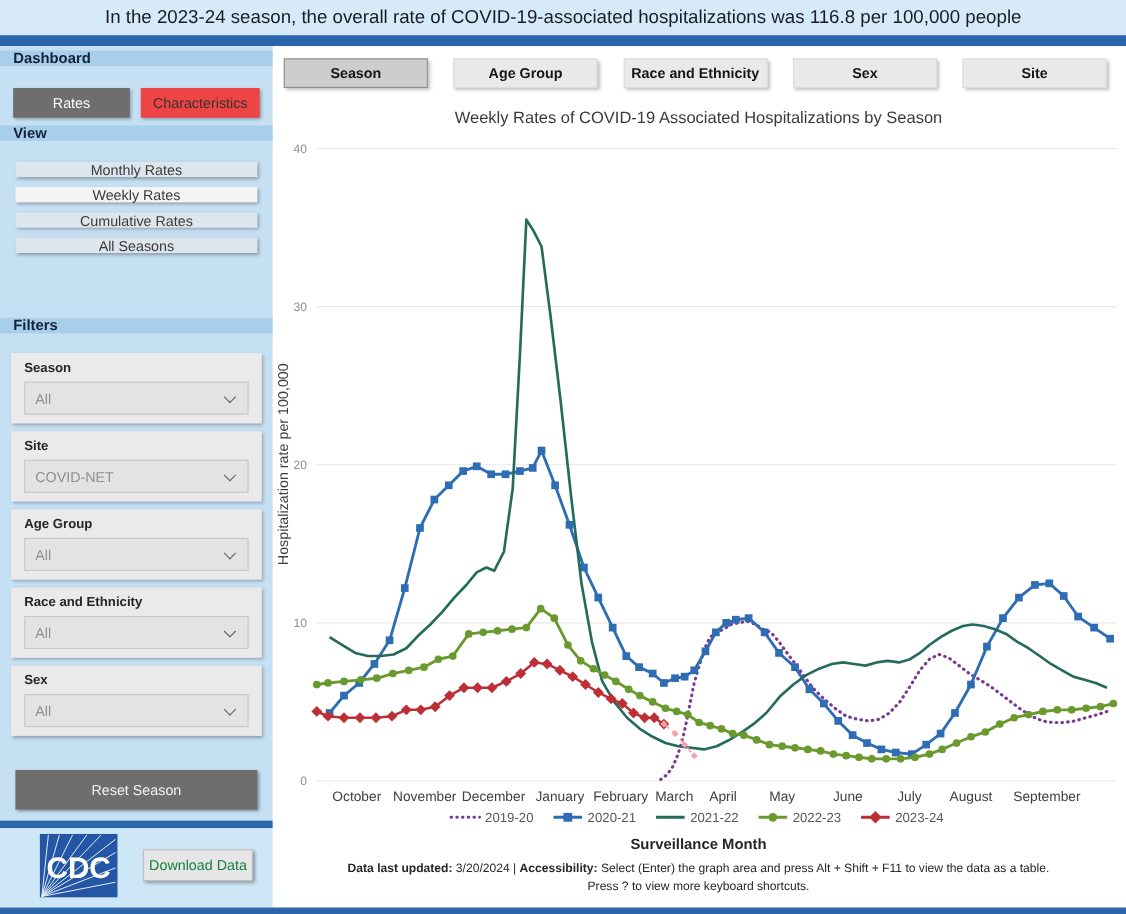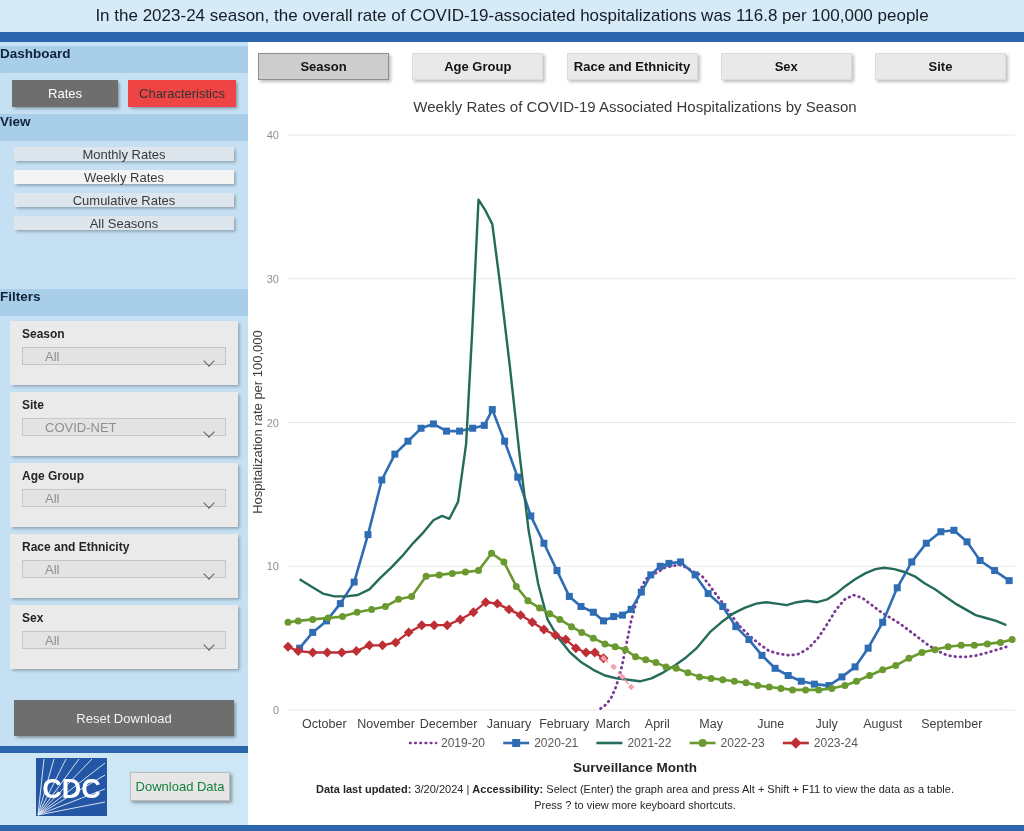--- a/index.html
+++ b/index.html
@@ -7,43 +7,43 @@
   .page { position:relative; width:1024px; height:831px; overflow:hidden; background:#fff; }
 
   
   .banner { position:absolute; left:0; top:0; width:1024px; height:32px; background:#d7eaf7;
             display:flex; align-items:center; justify-content:center;
             font-size:17px; color:#161d27; }
   .topbar { position:absolute; left:0; top:32px; width:1024px; height:10px; background:#2b66ac; }
 
   
   .sidebar { position:absolute; left:0; top:42px; width:248px; height:704px; background:#c5e0f3; }
-  .band { position:absolute; left:0; width:248px; height:27px; background:#a9cee9;
-          display:flex; align-items:flex-start; 
+  .band { position:absolute; left:0; width:248px; height:14px; background:#a9cee9;
+          display:flex; align-items:flex-end; padding-left:12px;
           font-size:13.5px; font-weight:bold; color:#10233c; }
   .band.dashboard { top:4px; } .band.view { top:72px; } .band.filters { top:247px; }
 
   .db-btn { position:absolute; top:38px; height:27px; display:flex; align-items:center; justify-content:center;
             font-size:13px; color:#333; background:#ef4444; box-shadow:1.5px 1.5px 3px rgba(0,0,0,.35); cursor:pointer; }
   .db-btn.selected { background:#6e6e6e; color:#fff; }
   .db-btn.b0 { left:12px; width:106px; } .db-btn.b1 { left:128px; width:108px; }
 
   .view-btns { position:absolute; left:14px; top:105px; width:220px; }
   .view-btn { width:220px; height:14px; margin-bottom:9px; background:#dde6ec; color:#3a3a3a;
               display:flex; align-items:center; justify-content:center; font-size:13px;
               box-shadow:1.5px 1.5px 3px rgba(0,0,0,.3); cursor:pointer; }
   .view-btn.selected { background:#f4f4f4; }
 
   .filter-cards { position:absolute; left:10px; top:279px; width:228px; }
   .filter-card { width:228px; height:64px; margin-bottom:7px; background:#eaeaea;
                  box-shadow:1.5px 1.5px 3px rgba(0,0,0,.3); padding:6px 12px 0 12px; }
   .filter-label { font-size:12px; font-weight:600; color:#252525; }
-  .filter-select { position:relative; margin-top:6px; height:18px; background:#e3e3e3;
+  .filter-select { position:relative; margin-top:6px; height:30px; background:#e3e3e3;
                    border:1px solid #c6c6c6; display:flex; align-items:center;
-                   padding-left:22px; font-size:13px; color:#8f8f8f; cursor:pointer; }
+                   padding-left:9px; font-size:13px; color:#8f8f8f; cursor:pointer; }
   .chev { position:absolute; right:12px; top:9px; width:8px; height:8px;
           border-left:1.6px solid #5f5f5f; border-bottom:1.6px solid #5f5f5f;
           transform:rotate(-45deg); }
 
   .reset-btn { position:absolute; left:14px; top:658px; width:220px; height:36px; background:#6e6e6e;
                color:#f2f2f2; display:flex; align-items:center; justify-content:center;
                font-size:13px; box-shadow:1.5px 1.5px 3px rgba(0,0,0,.4); cursor:pointer; }
 
   .side-divider { position:absolute; left:0; top:746px; width:248px; height:7px; background:#2b66ac; }
   .side-footer { position:absolute; left:0; top:753px; width:248px; height:72px; background:#cde7f6;padding-left:28px; }
@@ -123,21 +123,21 @@
           </div>
         </div>
         <div class="filter-card">
           <div class="filter-label">Sex</div>
           <div class="filter-select">
             <span>All</span>
             <span class="chev"></span>
           </div>
         </div>
       </div>
-    <div class="reset-btn">Reset Download</div>
+    <div class="reset-btn">Reset Season</div>
   </div>
 
   <div class="side-divider"></div>
   <div class="side-footer">
     <svg class="cdc-logo" viewBox="0 0 71 58">
       <rect x="0" y="0" width="71" height="58" fill="#2357a5"></rect>
       <g stroke="#ffffff" stroke-width="0.9" opacity="0.9">
         <line x1="2" y1="57" x2="8" y2="1"></line>
         <line x1="2" y1="57" x2="18" y2="1"></line>
         <line x1="2" y1="57" x2="30" y2="1"></line>

